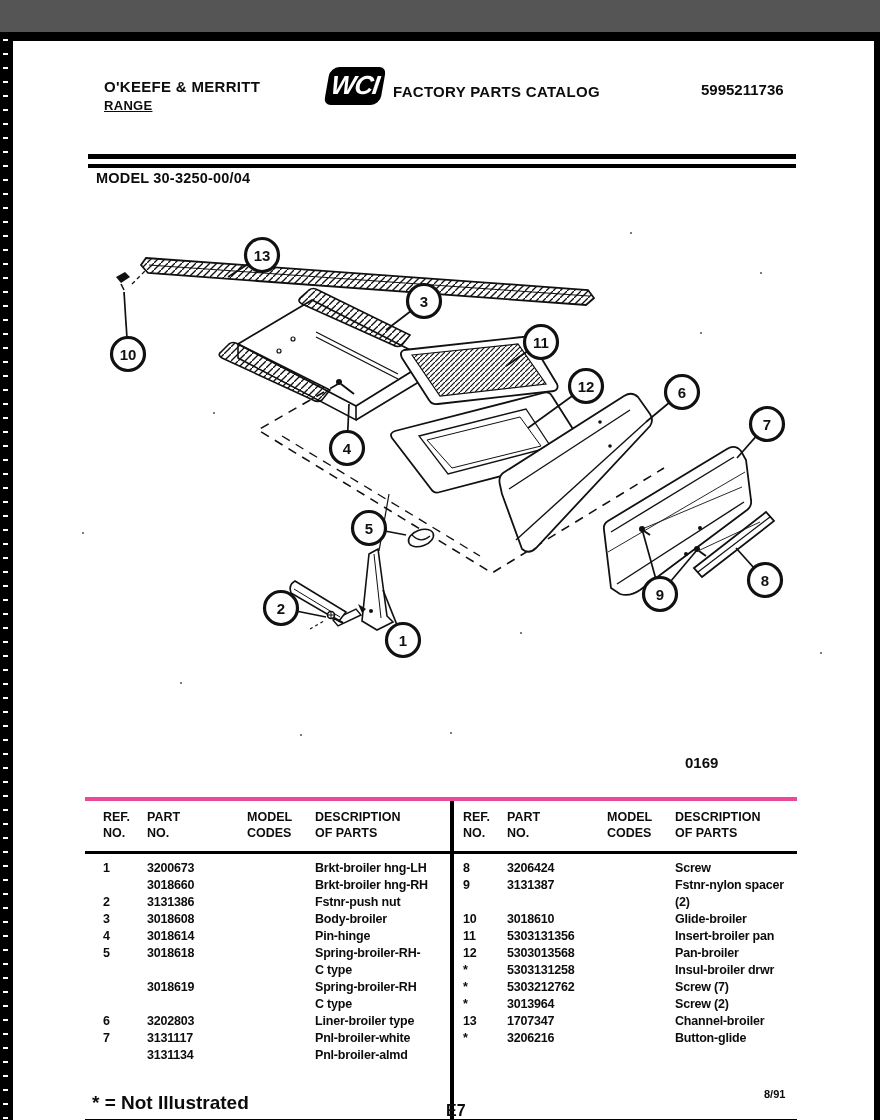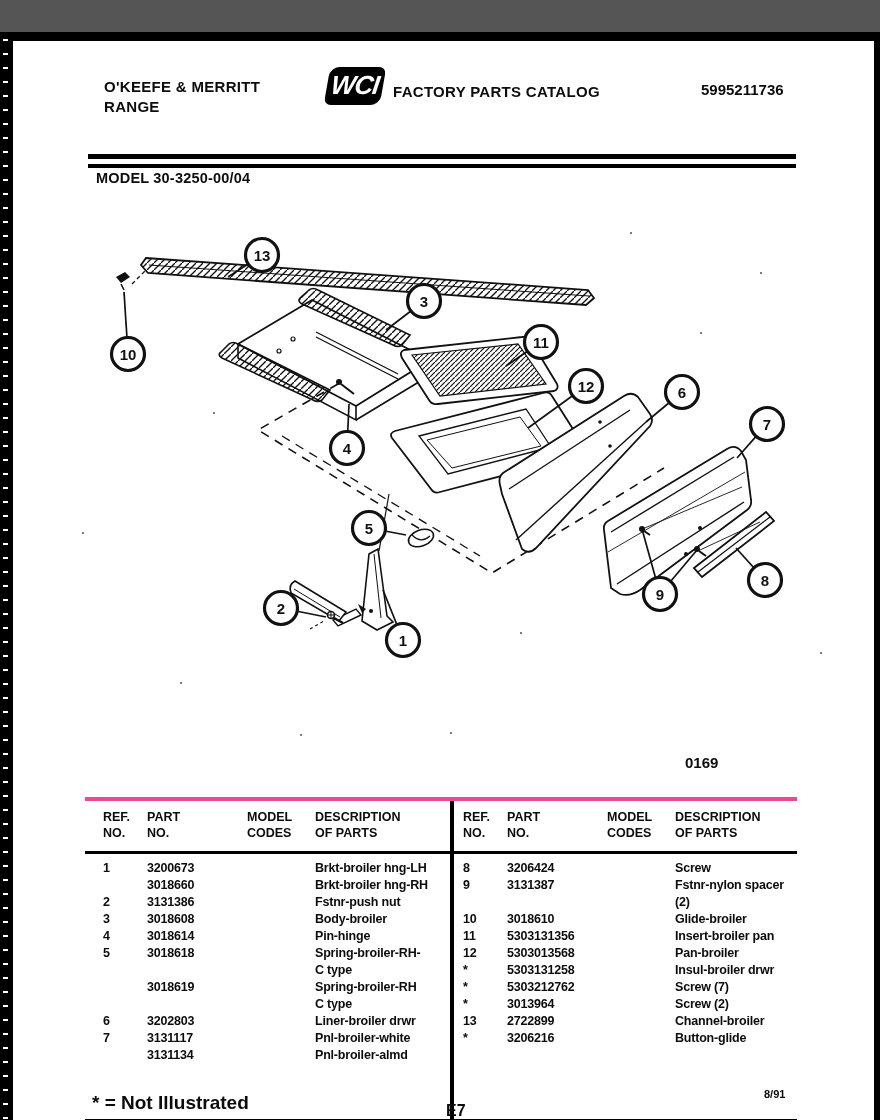--- a/index.html
+++ b/index.html
@@ -9,21 +9,21 @@
   .edge{position:absolute;background:#000;}
   #edge-top{left:0;top:0;width:880px;height:9px;}
   #edge-left{left:0;top:0;width:13px;height:1120px;}
   #edge-right{right:0;top:0;width:6px;height:1120px;}
   #edge-bottom{left:0;bottom:0;width:880px;height:21px;}
   #film-marks{position:absolute;left:3px;top:0;width:5px;height:1120px;
       background:repeating-linear-gradient(180deg,transparent 0 7px,#fff 7px 9px,transparent 9px 14px);}
   .txt{position:absolute;font-weight:bold;white-space:nowrap;}
   
   #brand1{left:104px;top:46px;font-size:15px;letter-spacing:.3px;}
-  #brand2{left:104px;top:66px;font-size:15px;letter-spacing:.3px;}
+  #brand2{left:104px;top:66px;font-size:13px;letter-spacing:.3px;text-decoration:underline;}
   #logo{position:absolute;left:327px;top:35px;width:56px;height:38px;background:#000;
         border-radius:9px 7px 9px 7px;transform:skewX(-10deg);}
   #logo span{position:absolute;left:4px;top:3px;color:#fff;font-style:italic;font-weight:bold;
         font-size:26px;letter-spacing:-1px;transform:skewX(2deg);}
   #catalog-title{left:393px;top:51px;font-size:15px;letter-spacing:.3px;}
   #pub-number{left:701px;top:49px;font-size:15px;}
   #head-rule{position:absolute;left:88px;top:122px;width:708px;height:5px;
         border-top:5px solid #000;border-bottom:4px solid #000;}
   #model-line{left:96px;top:138px;font-size:14.5px;letter-spacing:.2px;}
   
@@ -332,21 +332,21 @@
           <div class="trow">
             <span class="tcell c-ref"></span>
             <span class="tcell c-part"></span>
             <span class="tcell c-codes"></span>
             <span class="tcell c-desc">C type</span>
           </div>
           <div class="trow">
             <span class="tcell c-ref">6</span>
             <span class="tcell c-part">3202803</span>
             <span class="tcell c-codes"></span>
-            <span class="tcell c-desc">Liner-broiler drwr</span>
+            <span class="tcell c-desc">Liner-broiler type</span>
           </div>
           <div class="trow">
             <span class="tcell c-ref">7</span>
             <span class="tcell c-part">3131117</span>
             <span class="tcell c-codes"></span>
             <span class="tcell c-desc">Pnl-broiler-white</span>
           </div>
           <div class="trow">
             <span class="tcell c-ref"></span>
             <span class="tcell c-part">3131134</span>
@@ -416,21 +416,21 @@
             <span class="tcell c-desc">Screw (7)</span>
           </div>
           <div class="trow">
             <span class="tcell c-ref">*</span>
             <span class="tcell c-part">3013964</span>
             <span class="tcell c-codes"></span>
             <span class="tcell c-desc">Screw (2)</span>
           </div>
           <div class="trow">
             <span class="tcell c-ref">13</span>
-            <span class="tcell c-part">2722899</span>
+            <span class="tcell c-part">1707347</span>
             <span class="tcell c-codes"></span>
             <span class="tcell c-desc">Channel-broiler</span>
           </div>
           <div class="trow">
             <span class="tcell c-ref">*</span>
             <span class="tcell c-part">3206216</span>
             <span class="tcell c-codes"></span>
             <span class="tcell c-desc">Button-glide</span>
           </div>
         </div>

